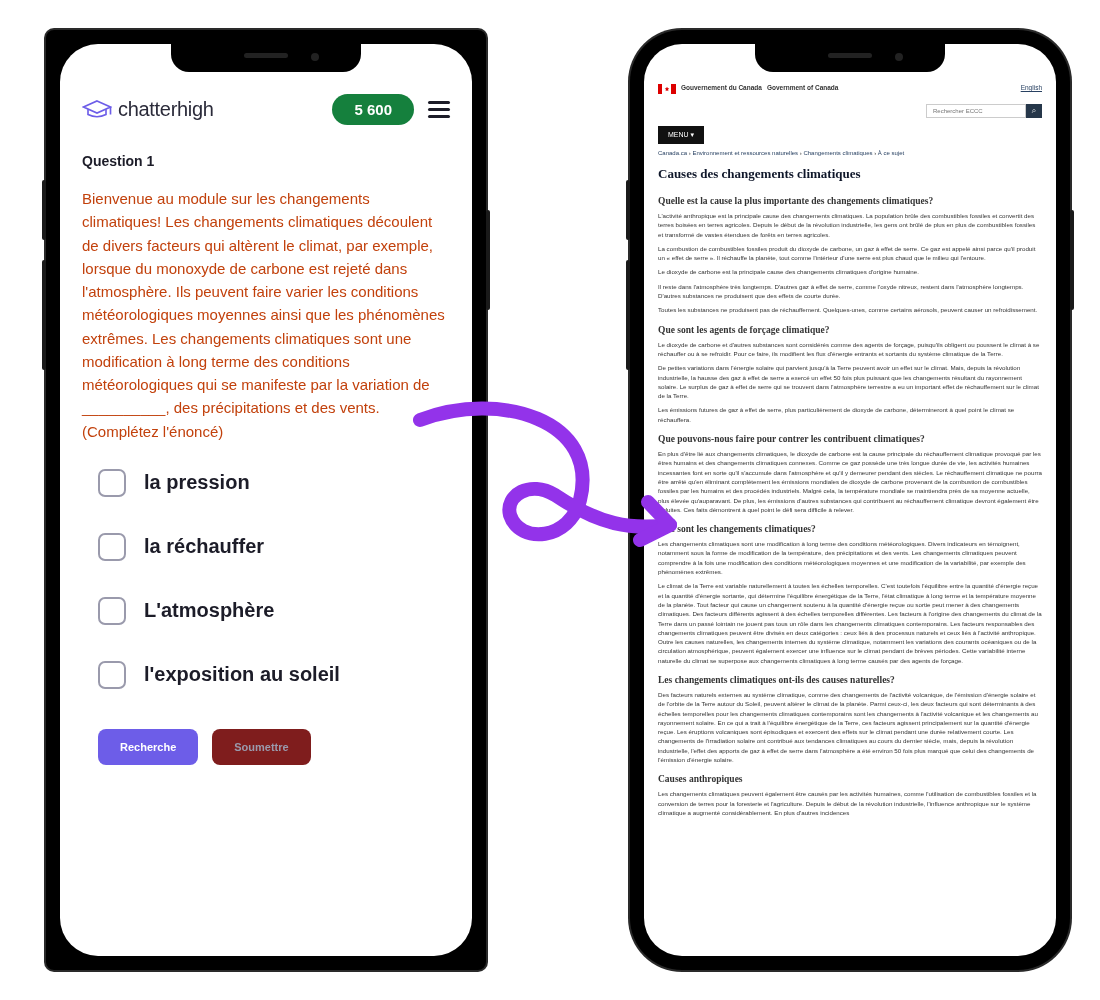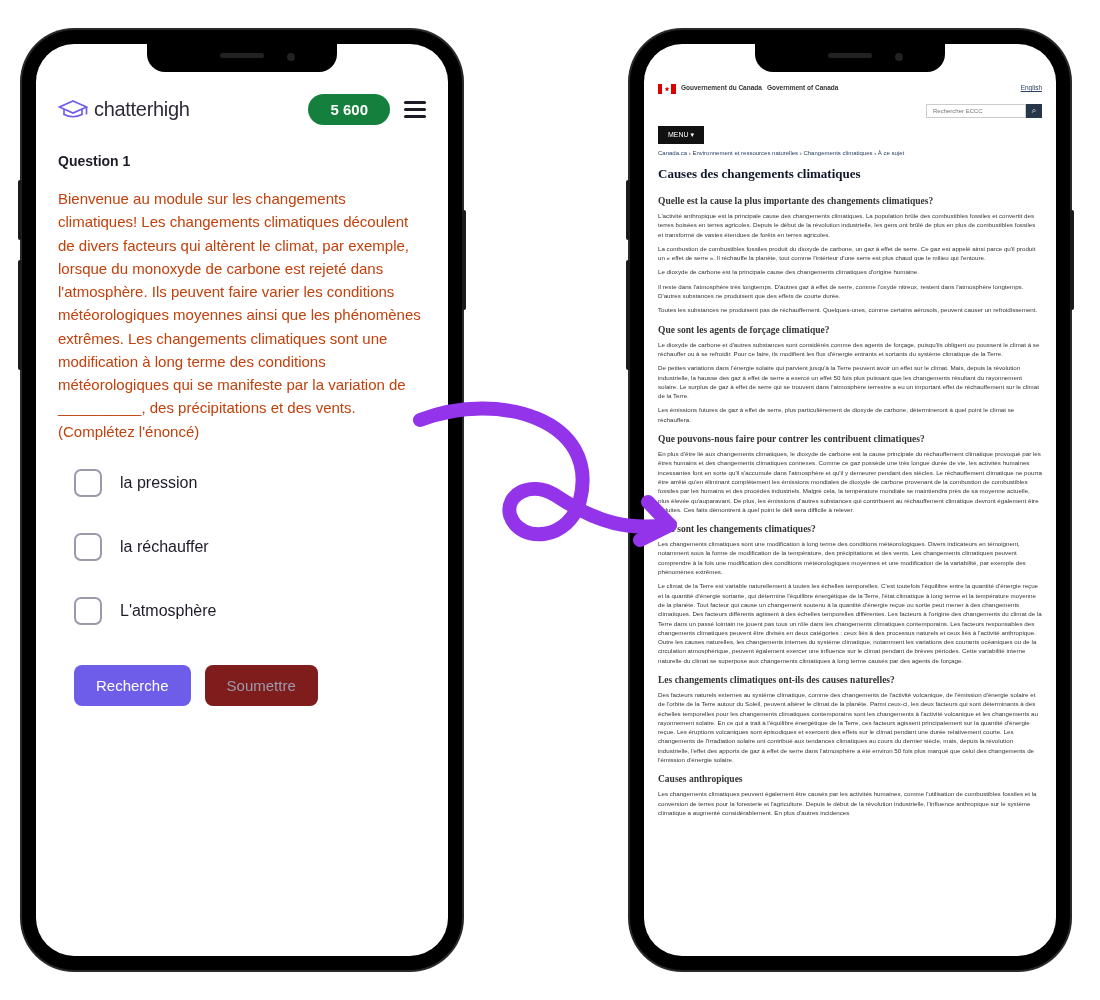--- a/index.html
+++ b/index.html
@@ -13,21 +13,21 @@
 }
 .phone {
   position: absolute;
   width: 440px;
   height: 940px;
   background: #000;
   border-radius: 52px;
   padding: 14px;
   box-shadow: 0 0 0 2px #2a2a2a;
 }
-.phone-left { left: 22px; top: 30px; }
+.phone-left { left: 46px; top: 30px; border-radius: 8px; }
 .phone-right { left: 630px; top: 30px; }
 .phone::before, .phone::after {
   content: '';
   position: absolute;
   background: #1a1a1a;
   border-radius: 3px;
 }
 .phone::before { left: -4px; top: 150px; width: 4px; height: 60px; }
 .phone::after { left: -4px; top: 230px; width: 4px; height: 110px; }
 .side-btn-right {
@@ -158,34 +158,34 @@
   cursor: pointer;
 }
 .checkbox {
   width: 28px;
   height: 28px;
   border: 2px solid #9a9aac;
   border-radius: 7px;
   flex-shrink: 0;
 }
 .option-label {
-  font-size: 16px;
-  font-weight: 400;
+  font-size: 20px;
+  font-weight: 700;
   color: #1c1c28;
 }
 .actions {
   display: flex;
   gap: 14px;
   padding-left: 16px;
 }
 .btn {
   padding: 12px 22px;
   border-radius: 8px;
-  font-size: 15px;
-  font-weight: 400;
+  font-size: 11px;
+  font-weight: 700;
   border: none;
   cursor: pointer;
 }
 .btn-primary { background: #6d5de8; color: #fff; }
 .btn-secondary { background: #7f1d1d; color: #9a9aac; }
 
 
 .gov-content {
   padding: 40px 14px 0;
   height: 100%;
@@ -335,20 +335,24 @@
           <div class="checkbox"></div>
           <div class="option-label">la pression</div>
         </div>
         <div class="option">
           <div class="checkbox"></div>
           <div class="option-label">la réchauffer</div>
         </div>
         <div class="option">
           <div class="checkbox"></div>
           <div class="option-label">L'atmosphère</div>
+        </div>
+        <div class="option">
+          <div class="checkbox"></div>
+          <div class="option-label">l'exposition au soleil</div>
         </div>
       </div>
       <div class="actions">
         <button class="btn btn-primary">Recherche</button>
         <button class="btn btn-secondary">Soumettre</button>
       </div>
     </div>
   </div>
 </div>
 

